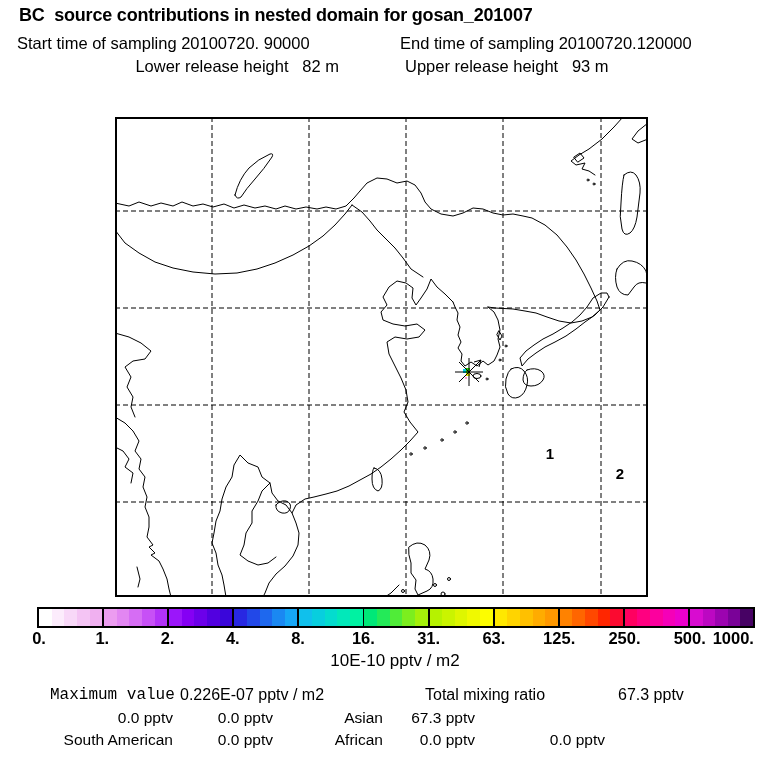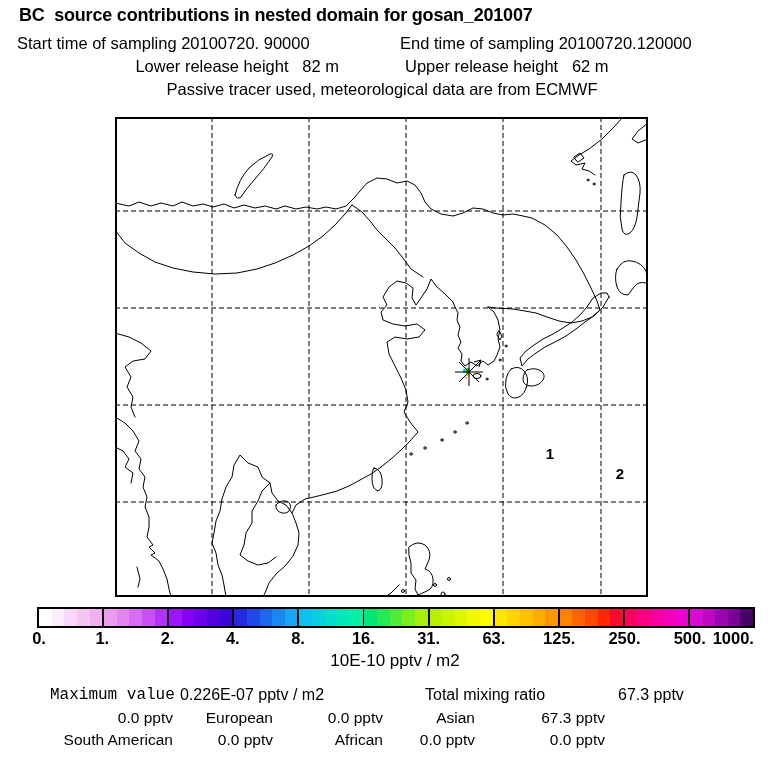--- a/index.html
+++ b/index.html
@@ -35,23 +35,22 @@
 </head>
 <body>
 
 <div class="page">
 
   <div class="t title">BC  source contributions in nested domain for gosan_201007</div>
   <div class="t line2a">Start time of sampling 20100720. 90000</div>
   <div class="t line2b">End time of sampling 20100720.120000</div>
   <div class="t line3">
     <span>Lower release height   82 m</span>
-    <span>Upper release height   62 m</span>
-  </div>
-  <div class="t line4">Passive tracer used, meteorological data are from ECMWF</div>
+    <span>Upper release height   93 m</span>
+  </div>
 
   <div class="map-wrap">
     <svg width="533" height="480" viewBox="0 0 533 480">
 
       <rect x="1" y="1" width="531" height="478" fill="none" stroke="#000" stroke-width="2"></rect>
 
       <g stroke="#000" stroke-width="1" stroke-dasharray="5 3">
         <line x1="97" y1="0" x2="97" y2="480"></line>
           <line x1="194" y1="0" x2="194" y2="480"></line>
         <line x1="291" y1="0" x2="291" y2="480"></line>
@@ -227,21 +226,20 @@
 
   <div class="stat1">
     <span class="s-maxl">Maximum value</span>
     <span class="s-maxv">0.226E-07 pptv / m2</span>
     <span class="s-totl">Total mixing ratio</span>
     <span class="s-totv">67.3 pptv</span>
   </div>
   <div class="regions">
     <div class="r-row">
       <span>0.0 pptv</span>
-      <span>European</span>
       <span>0.0 pptv</span>
       <span>Asian</span>
       <span>67.3 pptv</span>
     </div>
     <div class="r-row">
       <span>South American</span>
       <span>0.0 pptv</span>
       <span>African</span>
       <span>0.0 pptv</span>
       <span>0.0 pptv</span>

